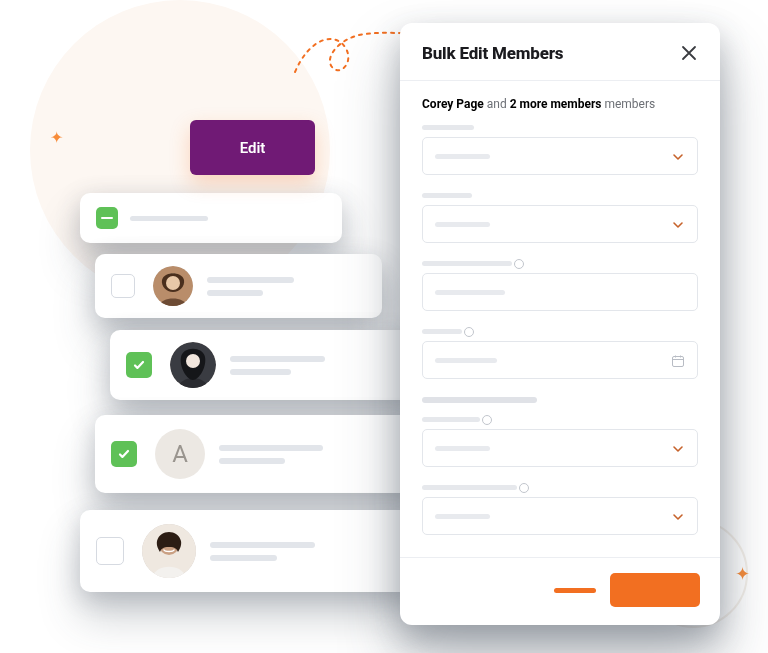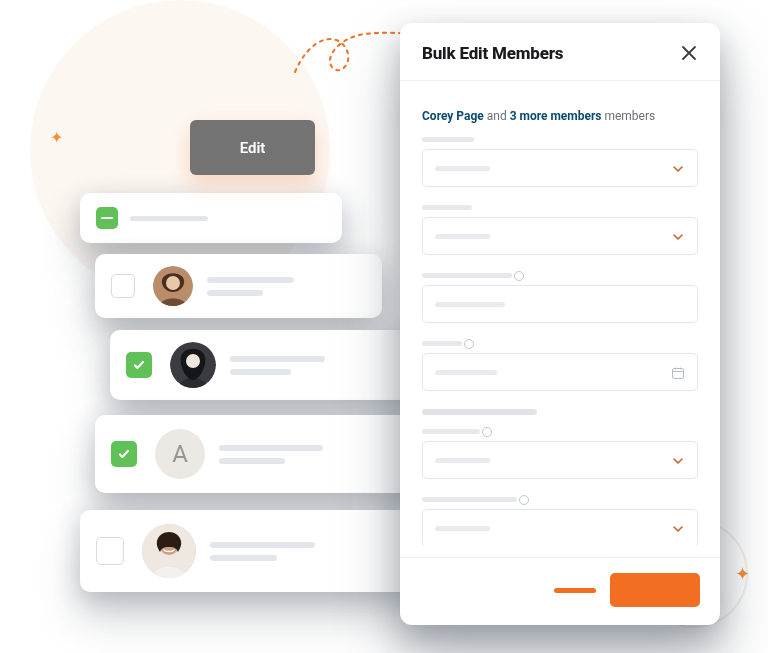--- a/index.html
+++ b/index.html
@@ -42,21 +42,21 @@
     left:290px;top:12px;
     width:145px;height:80px;
     z-index:1;
   }
   .curly-arrow svg{width:100%;height:100%;}
   
   .edit-btn{
     position:absolute;
     left:190px;top:120px;
     width:125px;height:55px;
-    background:#737373;
+    background:#701a75;
     color:#fff;
     border-radius:6px;
     display:flex;align-items:center;justify-content:center;
     font-size:15px;font-weight:600;
     box-shadow:0 8px 20px rgba(242,111,33,.25);
     z-index:3;
     cursor:pointer;
   }
   
   .stack{
@@ -113,42 +113,42 @@
   .av-img{width:100%;height:100%;}
   
   .panel{
     position:absolute;
     left:400px;top:23px;
     width:320px;height:602px;
     background:#fff;
     border-radius:12px;
     box-shadow:0 12px 30px rgba(55,65,80,.30),0 35px 60px rgba(55,65,80,.35);
     z-index:4;
-    display:flex;flex-direction:column;gap:12px;
+    display:flex;flex-direction:column;
   }
   .panel-head{
     padding:20px 22px 17px 22px;
     border-bottom:1px solid #eceef2;
     display:flex;align-items:center;justify-content:space-between;
   }
   .panel-title{
     font-size:17px;font-weight:800;color:#1b1b1f;letter-spacing:-.2px;
   }
   .close-ic{
     width:18px;height:18px;color:#3a3c40;cursor:pointer;
   }
   .close-ic svg{width:100%;height:100%;}
   .panel-body{
     padding:16px 22px 8px 22px;
     flex:1;overflow:hidden;
   }
   .context{
     font-size:12px;color:#6d7076;margin-bottom:14px;
   }
-  .context b{color:#0c4a6e;font-weight:700;}
+  .context b{color:#000000;font-weight:700;}
   .field-label{
     height:5px;border-radius:3px;background:#e6e8ec;margin-bottom:7px;
   }
   .field-label.info{position:relative;}
   .field-label.info::after{
     content:"";position:absolute;right:-12px;top:-2px;
     width:8px;height:8px;border:1px solid #c2c6cd;border-radius:50%;
   }
   .input-box{
     height:36px;border:1px solid #e3e6eb;border-radius:5px;
@@ -282,21 +282,21 @@
     <div class="panel-title">Bulk Edit Members</div>
     <div class="close-ic">
       <svg viewBox="0 0 18 18">
           <path d="M3 3l12 12M15 3L3 15" stroke="currentColor" stroke-width="1.8" stroke-linecap="round"></path>
         </svg>
     </div>
   </div>
 
   <div class="panel-body">
     <div class="context">
-      <b>Corey Page</b><span> and </span><b>3 more members</b><span> members</span>
+      <b>Corey Page</b><span> and </span><b>2 more members</b><span> members</span>
     </div>
 
     <div class="field-label" style="width:52px"></div>
     <div class="input-box">
       <div class="input-ph" style="width:55px"></div>
       <div class="chev"><svg viewBox="0 0 14 14">
             <path d="M3 5l4 4 4-4" stroke="currentColor" stroke-width="1.6" fill="none" stroke-linecap="round" stroke-linejoin="round"></path>
           </svg></div>
     </div>
 

